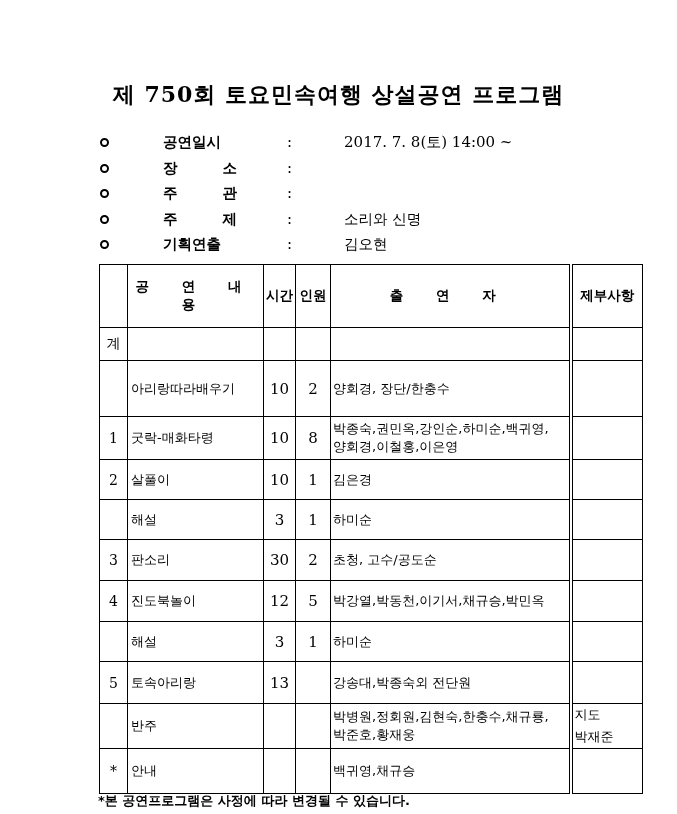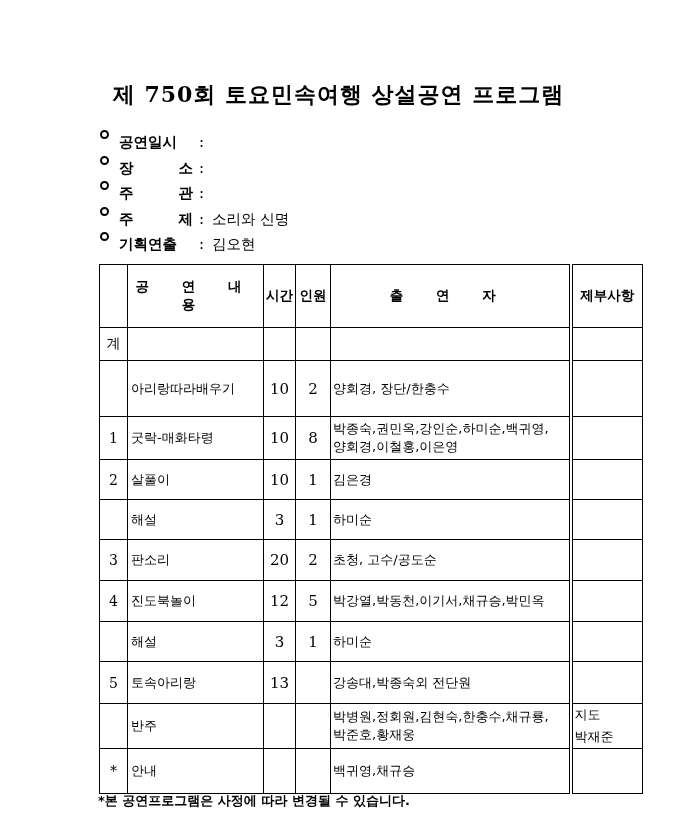--- a/index.html
+++ b/index.html
@@ -11,21 +11,21 @@
   .title {
     position: absolute; left: 0; top: 80px; width: 677px;
     text-align: center; font-size: 22px; font-weight: bold;
     letter-spacing: 1px;
     font-family: "DejaVu Serif", serif;
   }
   .info {
     position: absolute; left: 100px; top: 130px;
     font-size: 15px; line-height: 25.5px;
   }
-  .info-row { display: flex; align-items: flex-start; height: 25.5px; white-space: nowrap; }
+  .info-row { display: flex; align-items: center; height: 25.5px; white-space: nowrap; gap: 44px; }
   .bullet {
     display: inline-block; width: 9px; height: 9px; border: 2px solid #000;
     border-radius: 50%; margin-right: 10px; box-sizing: border-box;
   }
   .info-label {
     display: inline-block; width: 74px; font-weight: bold;
     font-family: "DejaVu Sans", sans-serif; font-size: 14.5px;
     text-align-last: justify; text-align: justify;
   }
   .info-colon { margin: 0 8px 0 6px; }
@@ -59,20 +59,21 @@
 </head>
 <body>
 
 <div class="title">제 750회 토요민속여행 상설공연 프로그램</div>
 
 <div class="info">
   <div class="info-row">
     <span class="bullet"></span>
     <span class="info-label">공연일시</span>
     <span class="info-colon">:</span>
+    <span class="info-value date">2017. 7. 8(토) 14:00 ~</span>
   </div>
   <div class="info-row">
     <span class="bullet"></span>
     <span class="info-label">장 소</span>
     <span class="info-colon">:</span>
   </div>
   <div class="info-row">
     <span class="bullet"></span>
     <span class="info-label">주 관</span>
     <span class="info-colon">:</span>
@@ -148,21 +149,21 @@
         <td class="c-no" style="white-space: pre-line;"></td>
         <td class="c-item" style="white-space: pre-line;">해설</td>
         <td class="c-num" style="white-space: pre-line;">3</td>
         <td class="c-num" style="white-space: pre-line;">1</td>
         <td class="c-perf dbl" style="white-space: pre-line;">하미순</td>
         <td class="c-note" style="white-space: pre-line;"></td>
       </tr>
       <tr style="height: 41px;">
         <td class="c-no" style="white-space: pre-line;">3</td>
         <td class="c-item" style="white-space: pre-line;">판소리</td>
-        <td class="c-num" style="white-space: pre-line;">20</td>
+        <td class="c-num" style="white-space: pre-line;">30</td>
         <td class="c-num" style="white-space: pre-line;">2</td>
         <td class="c-perf dbl" style="white-space: pre-line;">초청, 고수/공도순</td>
         <td class="c-note" style="white-space: pre-line;"></td>
       </tr>
       <tr style="height: 41px;">
         <td class="c-no" style="white-space: pre-line;">4</td>
         <td class="c-item" style="white-space: pre-line;">진도북놀이</td>
         <td class="c-num" style="white-space: pre-line;">12</td>
         <td class="c-num" style="white-space: pre-line;">5</td>
         <td class="c-perf dbl" style="white-space: pre-line;">박강열,박동천,이기서,채규승,박민옥</td>

